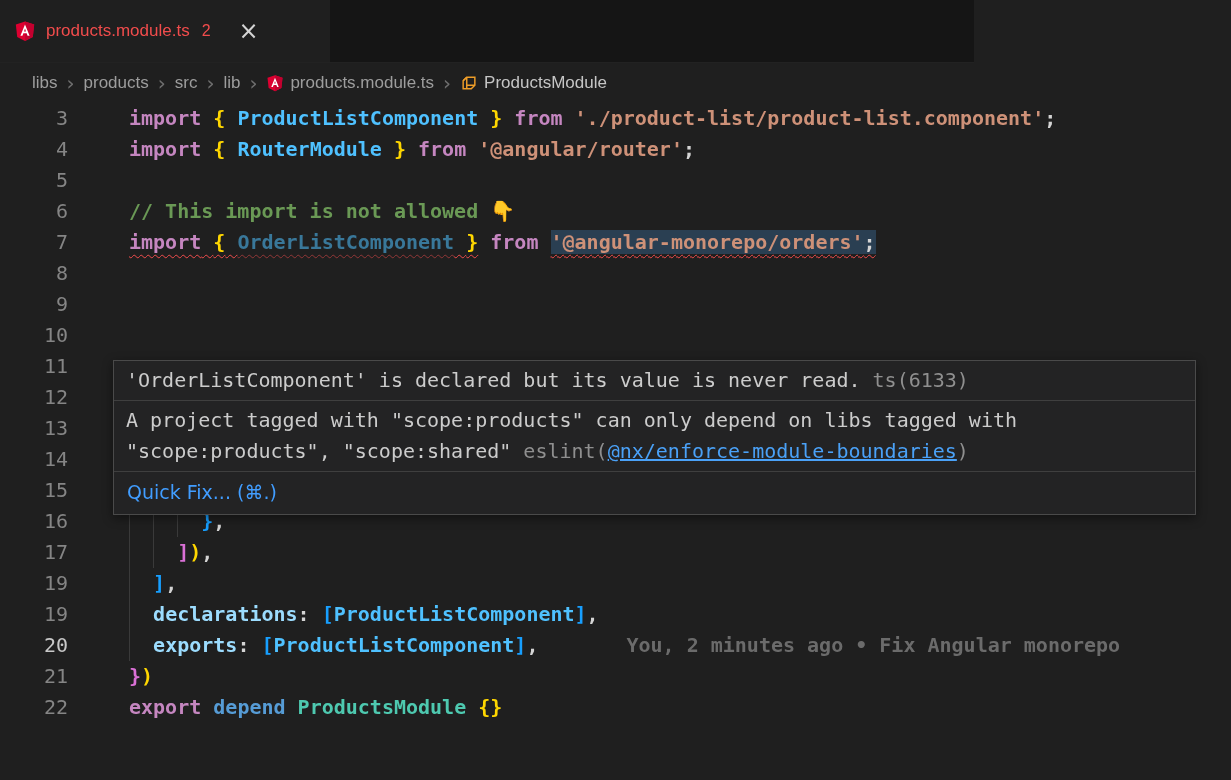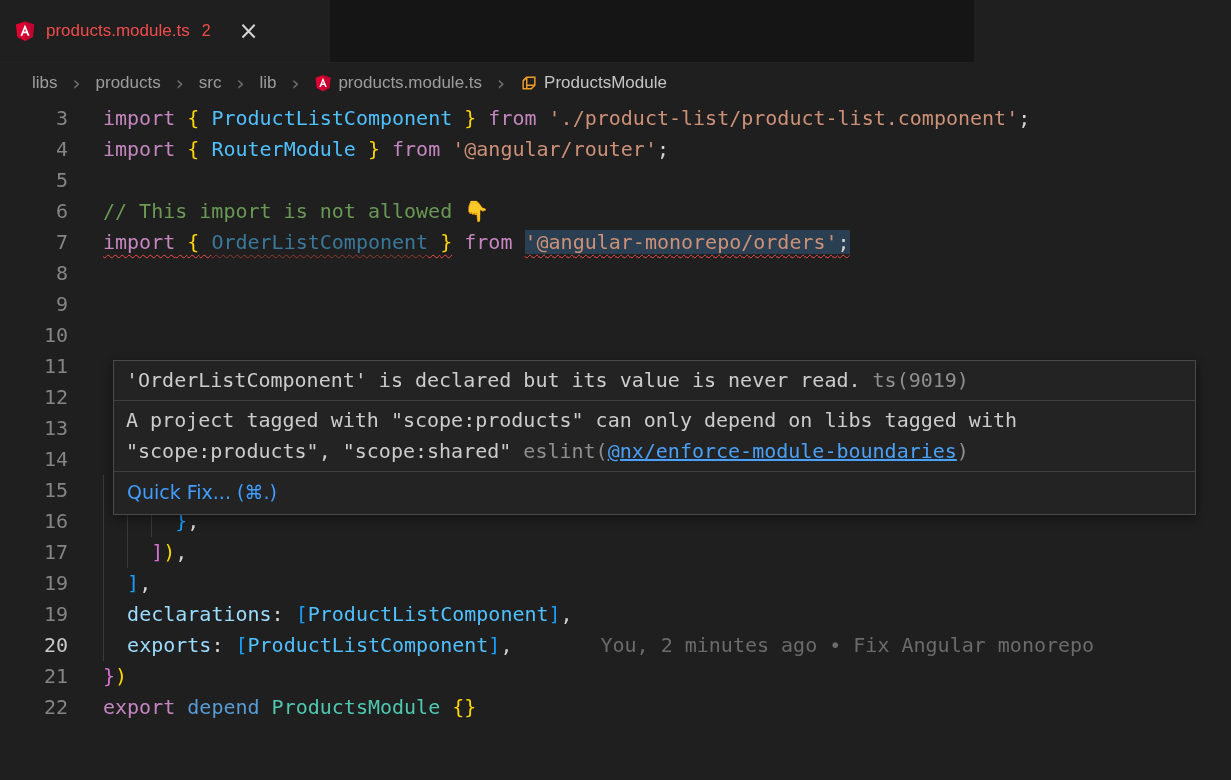--- a/index.html
+++ b/index.html
@@ -7,32 +7,32 @@
 
   
   .tabbar{height:62px;background:#151515;display:flex;align-items:stretch;border-bottom:1px solid #222;}
   .tab{display:flex;align-items:center;gap:10px;background:#1f1f1f;padding:0 16px 0 14px;min-width:300px;cursor:pointer;}
   .tab-icon{width:22px;height:22px;display:inline-flex;flex:none;}
   .tab-label{font-size:17px;color:#f14c4c;}
   .tab-badge{font-size:16px;color:#f14c4c;margin-left:2px;}
   .tab-close{margin-left:18px;color:#d4d4d4;font-size:24px;line-height:1;cursor:pointer;font-family:"DejaVu Sans",sans-serif;}
 
   
-  .breadcrumbs{height:40px;background:#1f1f1f;display:flex;align-items:center;padding-left:32px;font-size:17px;color:#9d9d9d;gap:15px;}
+  .breadcrumbs{height:40px;background:#1f1f1f;display:flex;align-items:center;padding-left:32px;font-size:17px;color:#9d9d9d;gap:9px;}
   .crumb{display:flex;align-items:center;gap:6px;cursor:pointer;}
   .crumb:last-child{color:#c5c5c5;}
   .crumb-sep{color:#6e6e6e;font-size:20px;line-height:1;font-family:"DejaVu Sans",sans-serif;}
   .crumb .ic{width:18px;height:18px;display:inline-flex;flex:none;}
 
   
   .editor{position:relative;font-family:"DejaVu Sans Mono",monospace;font-size:20px;line-height:31px;}
   .code-line{display:flex;height:31px;white-space:pre;}
   .gutter{width:68px;flex:none;text-align:right;color:#858585;user-select:none;}
   .code-line.active .gutter{color:#c8c8c8;}
-  .line-code{margin-left:35px;position:relative;flex:1;}
+  .line-code{margin-left:61px;position:relative;flex:1;font-weight:bold;}
   .guide{position:absolute;top:0;bottom:0;width:1px;background:#3a3a3a;}
   .blame{color:#6b6b6b;margin-left:88px;}
 
   .tok-kw{color:#C586C0}.tok-kw2{color:#569CD6}.tok-type{color:#4FC1FF}.tok-cls{color:#4EC9B0}
   .tok-prop{color:#9CDCFE}.tok-str{color:#CE9178}.tok-cmt{color:#6A9955}.tok-punc{color:#D4D4D4}
   .tok-b1{color:#FFD700}.tok-b2{color:#DA70D6}.tok-b3{color:#179FFF}
   .tok-dim{color:#4FC1FF;opacity:.55}
   .sq{text-decoration:underline wavy #F14C4C 1px;text-underline-offset:5px;text-decoration-skip-ink:none;}
   .hl{background:rgba(56,103,145,.45);}
 
@@ -124,21 +124,21 @@
         <div class="code-line"><span class="gutter">19</span><span class="line-code"><i class="guide" style="left: 0px;"></i><span class="tok-punc">  </span><span class="tok-b3">]</span><span class="tok-punc">,</span></span></div>
         <div class="code-line"><span class="gutter">19</span><span class="line-code"><i class="guide" style="left: 0px;"></i><span class="tok-punc">  </span><span class="tok-prop">declarations</span><span class="tok-punc">:</span><span class="tok-punc"> </span><span class="tok-b3">[</span><span class="tok-type">ProductListComponent</span><span class="tok-b3">]</span><span class="tok-punc">,</span></span></div>
         <div class="code-line active"><span class="gutter">20</span><span class="line-code"><i class="guide" style="left: 0px;"></i><span class="tok-punc">  </span><span class="tok-prop">exports</span><span class="tok-punc">:</span><span class="tok-punc"> </span><span class="tok-b3">[</span><span class="tok-type">ProductListComponent</span><span class="tok-b3">]</span><span class="tok-punc">,</span><span class="blame">You, 2 minutes ago • Fix Angular monorepo</span></span></div>
         <div class="code-line"><span class="gutter">21</span><span class="line-code"><span class="tok-b2">}</span><span class="tok-b1">)</span></span></div>
         <div class="code-line"><span class="gutter">22</span><span class="line-code"><span class="tok-kw">export</span><span class="tok-punc"> </span><span class="tok-kw2">depend</span><span class="tok-punc"> </span><span class="tok-cls">ProductsModule</span><span class="tok-punc"> </span><span class="tok-b1">{}</span></span></div>
       </div>
 
     <div class="hover-popup">
       <div id="hover-sections">
           <div class="hover-section">
-            <div class="wrapbox"><span class="h-msg">'OrderListComponent' is declared but its value is never read.</span><span class="h-src"> ts(9019)</span></div>
+            <div class="wrapbox"><span class="h-msg">'OrderListComponent' is declared but its value is never read.</span><span class="h-src"> ts(6133)</span></div>
           </div>
           <div class="hover-section">
             <div class="wrapbox"><span class="h-msg">A project tagged with "scope:products" can only depend on libs tagged with "scope:products", "scope:shared" </span><span class="h-src">eslint(</span><a class="h-link">@nx/enforce-module-boundaries</a><span class="h-src">)</span></div>
           </div>
         </div>
       <div class="hover-actions">
         <a>Quick Fix... (⌘.)</a>
       </div>
     </div>
   </div>

